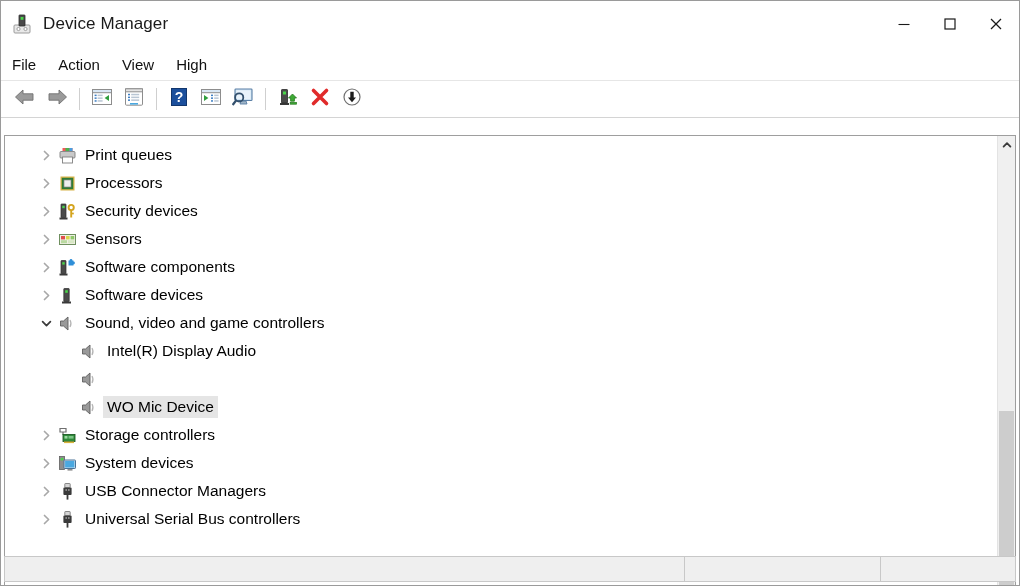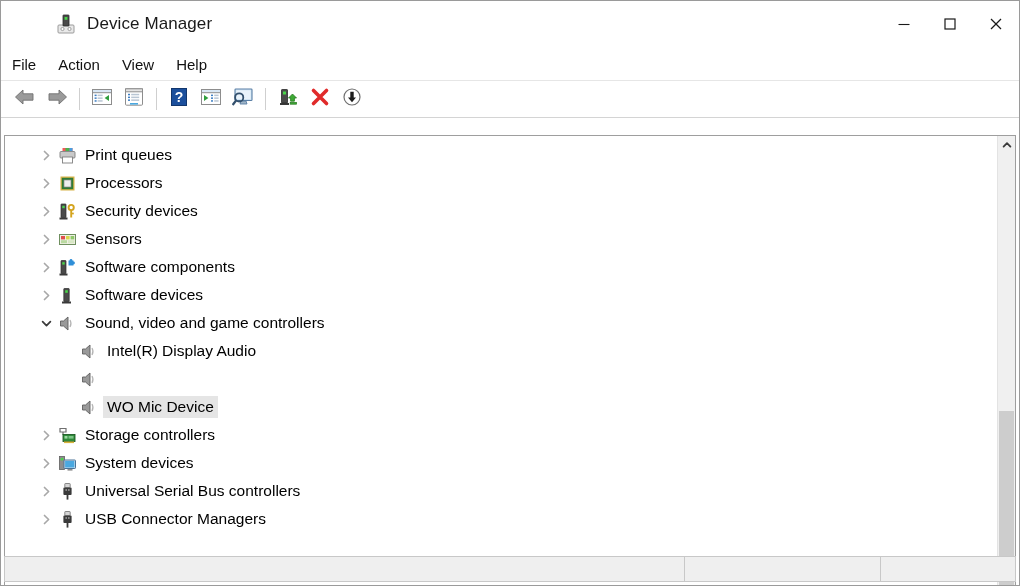--- a/index.html
+++ b/index.html
@@ -23,21 +23,20 @@
   }
 
   
   .titlebar {
     position: relative;
     height: 46px;
     background: #ffffff;
     display: flex;
     align-items: center;
     border-bottom: 1px solid transparent;
-    padding-left: 44px;
   }
   .title-icon {
     width: 22px;
     height: 22px;
     margin-left: 10px;
     margin-right: 10px;
     flex: none;
   }
   .title-text {
     font-size: 17px;
@@ -249,21 +248,21 @@
           <line x1="13" y1="3" x2="3" y2="13"></line>
         </svg>
       </div>
     </div>
   </div>
 
   <div class="menubar">
     <div class="menu-item">File</div>
     <div class="menu-item">Action</div>
     <div class="menu-item">View</div>
-    <div class="menu-item">Help</div>
+    <div class="menu-item">High</div>
   </div>
 
   <div class="toolbar">
 
     <div class="tb-btn">
       <span>
         <svg width="24" height="20" viewBox="0 0 24 20">
           <path d="M10 3 L2.5 10 L10 17 L10 13.2 L20 13.2 L20 6.8 L10 6.8 Z" fill="#9a9a9a" stroke="#6f6f6f" stroke-width="0.9" stroke-linejoin="round"></path>
         </svg>
       </span>
@@ -583,39 +582,39 @@
         </span>
         <span class="row-icon">
           <svg width="19" height="19" viewBox="0 0 19 19">
             <rect x="6.8" y="1.5" width="5.4" height="4.2" rx="0.6" fill="#d5d5d5" stroke="#6f6f6f" stroke-width="0.8"></rect>
             <rect x="5.4" y="5.5" width="8.2" height="7.4" rx="1" fill="#3a3a3a"></rect>
             <rect x="8.6" y="12.6" width="1.8" height="5" fill="#3a3a3a"></rect>
             <rect x="7.4" y="7.2" width="1.6" height="1.6" fill="#9a9a9a"></rect>
             <rect x="10" y="7.2" width="1.6" height="1.6" fill="#9a9a9a"></rect>
           </svg>
         </span>
-        <span class="label">Universal Serial Bus controllers</span>
+        <span class="label">USB Connector Managers</span>
       </div>
 
       <div class="row indent-0">
         <span class="chev">
           <svg width="11" height="11" viewBox="0 0 11 11" fill="none" stroke="#a8a8a8" stroke-width="1.7" stroke-linecap="round" stroke-linejoin="round">
               <path d="M3.5 1.5 L7.6 5.5 L3.5 9.5"></path>
             </svg>
         </span>
         <span class="row-icon">
           <svg width="19" height="19" viewBox="0 0 19 19">
             <rect x="6.8" y="1.5" width="5.4" height="4.2" rx="0.6" fill="#d5d5d5" stroke="#6f6f6f" stroke-width="0.8"></rect>
             <rect x="5.4" y="5.5" width="8.2" height="7.4" rx="1" fill="#3a3a3a"></rect>
             <rect x="8.6" y="12.6" width="1.8" height="5" fill="#3a3a3a"></rect>
             <rect x="7.4" y="7.2" width="1.6" height="1.6" fill="#9a9a9a"></rect>
             <rect x="10" y="7.2" width="1.6" height="1.6" fill="#9a9a9a"></rect>
           </svg>
         </span>
-        <span class="label">USB Connector Managers</span>
+        <span class="label">Universal Serial Bus controllers</span>
       </div>
 
     </div>
 
     <div class="vscroll">
       <div class="sb-arrow">
         <svg width="10" height="10" viewBox="0 0 10 10" fill="none" stroke="#3a3a3a" stroke-width="1.8" stroke-linecap="round" stroke-linejoin="round">
             <path d="M1.6 6.6 L5 3.2 L8.4 6.6"></path>
           </svg>
       </div>

